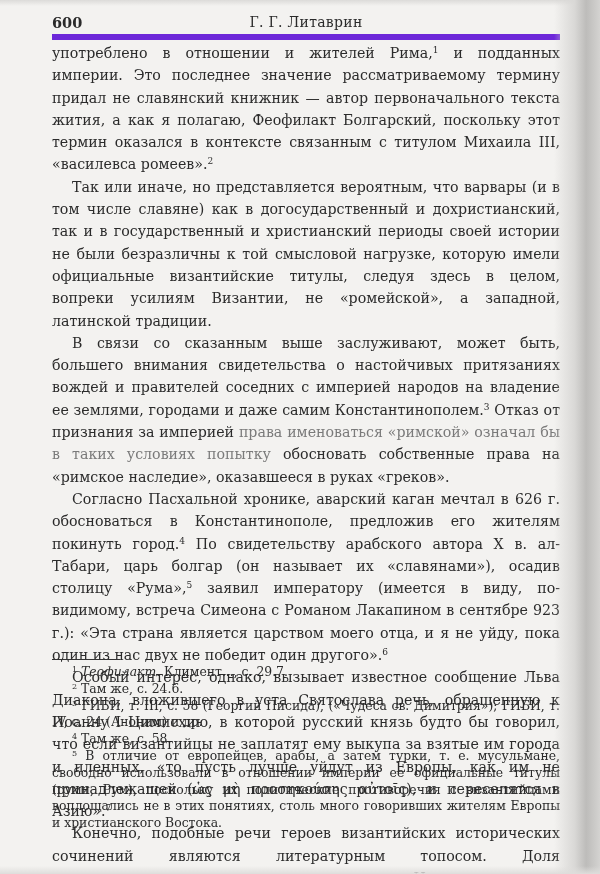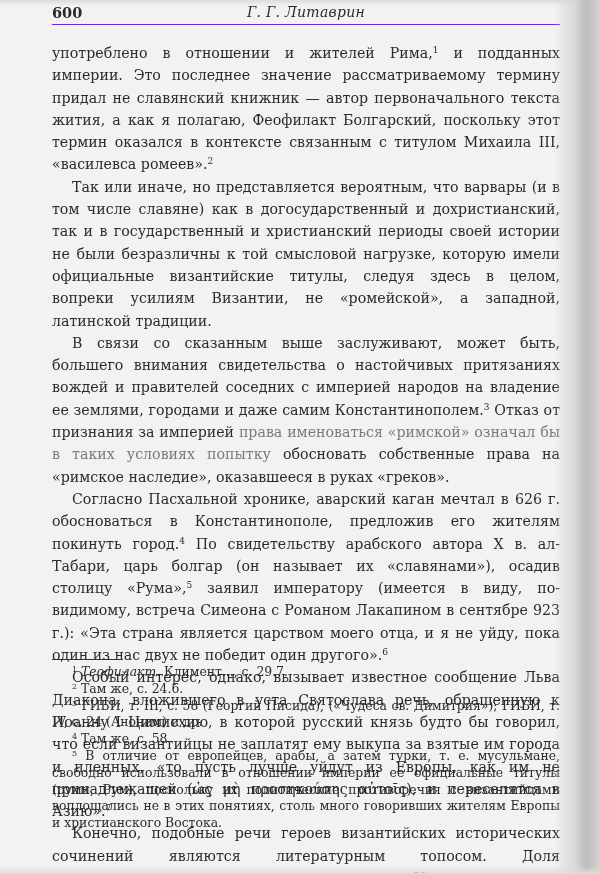--- a/index.html
+++ b/index.html
@@ -15,29 +15,29 @@
     }
     .page-shadow-top {
       position: absolute; top: 0; left: 0; width: 600px; height: 6px;
       background: linear-gradient(to bottom, #dcdbd9, rgba(243,242,240,0));
     }
     .page-shadow-bottom {
       position: absolute; bottom: 0; left: 0; width: 600px; height: 8px;
       background: linear-gradient(to top, #dedddb, rgba(243,242,240,0));
     }
     .header {
-      position: absolute; left: 52px; top: 4px; width: 508px; height: 20px;
-      border-bottom: 1px solid #6d28d9;
+      position: absolute; left: 52px; top: 14px; width: 508px; height: 20px;
+      border-bottom: 6px solid #6d28d9;
     }
     .page-number {
       position: absolute; left: 0; top: 0; font-size: 14.5px; font-weight: bold; color: #2a2a2a;
     }
     .running-head {
       position: absolute; left: 0; right: 0; top: 0; text-align: center;
-      font-size: 14px; font-style: italic; color: #2a2a2a; letter-spacing: 0.3px;
+      font-size: 14px; color: #2a2a2a; letter-spacing: 0.3px;
     }
     .body-text {
       position: absolute; left: 52px; top: 42px; width: 508px;
       font-size: 14.2px; line-height: 22.3px; text-align: justify;
     }
     .body-text p { margin: 0; text-indent: 20px; }
     .body-text p.first { text-indent: 0; }
     sup { font-size: 9px; line-height: 0; vertical-align: 5px; }
     .faded-line { color: #7a7a7a; }
     .fn-rule {

